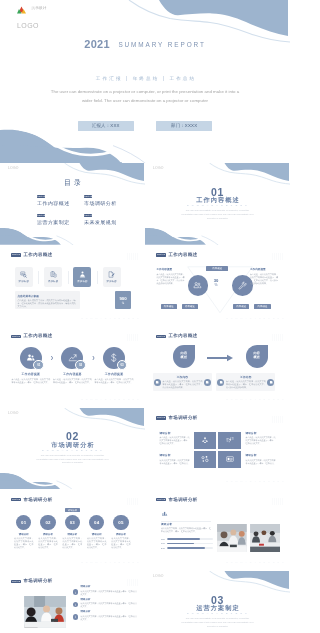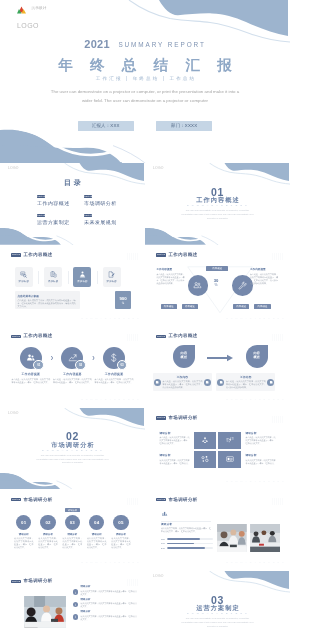--- a/index.html
+++ b/index.html
@@ -14,21 +14,21 @@
   .abs{position:absolute;}
 
   
   .logo-box{line-height:1;}
   .logo-box svg{display:inline-block;vertical-align:top;}
   .logo-brand{font-size:3.6px;color:#9a9a9a;letter-spacing:.2px;vertical-align:top;margin-left:1px;display:inline-block;padding-top:1px;}
   .logo-word{font-size:7px;color:#b9b9b9;letter-spacing:.4px;margin-top:0px;}
 
   
   .logo-box.small .logo-word{font-size:3.4px;letter-spacing:.2px;color:#c2c2c2;}
-  .toc-title{left:0;right:0;top:15px;text-align:center;font-size:7.2px;color:#5d7498;letter-spacing:2.6px;text-indent:2.6px;font-weight:700;}
+  .toc-title{left:0;right:0;top:15px;text-align:center;font-size:7.2px;color:#5d7498;letter-spacing:2.6px;text-indent:2.6px;font-weight:400;}
   .toc-grid{left:37px;top:31.6px;width:100px;display:flex;flex-wrap:wrap;}
   .toc-cell{width:47px;margin-bottom:8.1px;}
   .toc-badge{display:block;width:8.4px;text-align:center;background:#4a5f86;color:#fff;font-size:2.3px;height:3.6px;line-height:3.6px;border-radius:.4px;letter-spacing:.1px;}
   .toc-label{margin-top:1.5px;font-size:5px;color:#4e648a;letter-spacing:.45px;}
 
   
   .sec-num{left:0;right:0;top:23.6px;text-align:center;font-size:10.5px;font-weight:700;color:#5b7298;letter-spacing:.6px;line-height:10.5px;}
   .sec-title{left:0;right:0;top:33.4px;text-align:center;font-size:6.2px;font-weight:700;color:#6b82a6;letter-spacing:1.1px;text-indent:1.1px;line-height:7px;}
   .sec-sub{left:0;right:0;top:41.3px;text-align:center;font-size:2.3px;color:#b8c7da;letter-spacing:1.3px;line-height:3px;}
   .sec-body{left:36px;right:36px;top:46px;text-align:center;font-size:2.2px;line-height:3.8px;color:#c0c6cf;}
@@ -168,21 +168,20 @@
         <path d="M13 6 L18 15 L9 15 Z" fill="#f0b429"></path>
       </svg>
       <span class="logo-brand">演示设计</span>
       <div class="logo-word">LOGO</div>
     </div>
 
     <div class="abs cv-eyebrow">
       <span class="cv-year">2021</span>
       <span class="cv-sum">SUMMARY REPORT</span>
     </div>
-    <div class="abs cv-title">年终总结汇报</div>
     <div class="abs cv-sub">工作汇报 | 年终总结 | 工作总结</div>
     <div class="abs cv-body">The user can demonstrate on a projector or computer, or print the presentation and make it into a
 wider field. The user can demonstrate on a projector or computer</div>
     <div class="abs cv-btns">
       <span class="cv-btn">汇报人：XXX</span>
       <span class="cv-btn">部门：XXXX</span>
     </div>
   </div>
 
   <div class="row">

